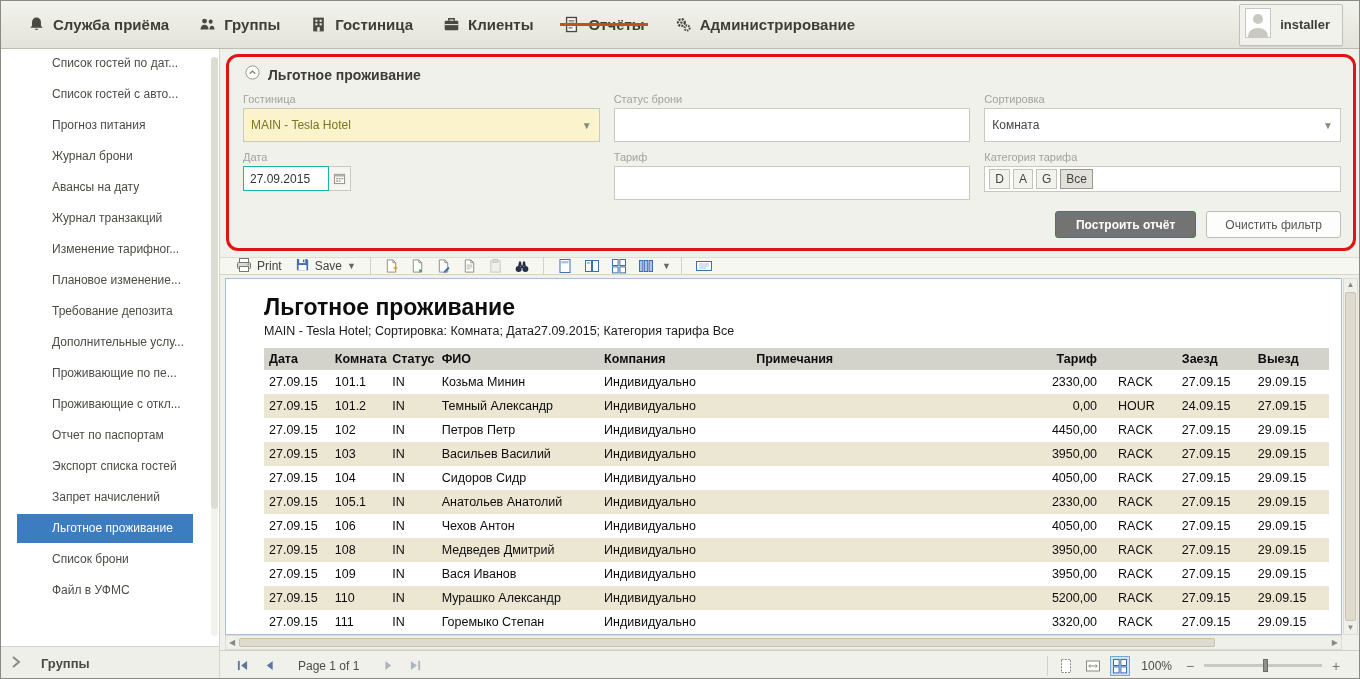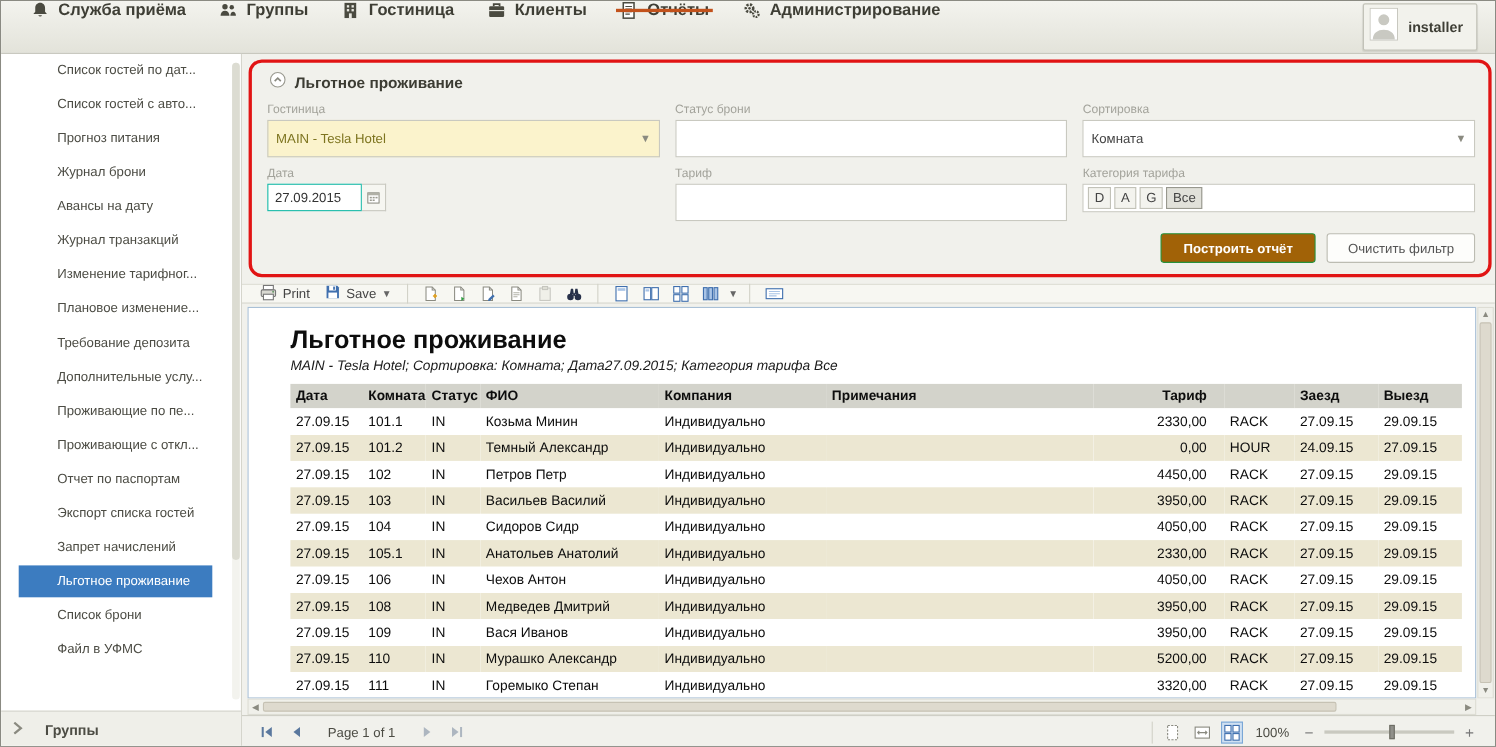--- a/index.html
+++ b/index.html
@@ -1,21 +1,21 @@
 <!DOCTYPE html>
 <html><head>
 <meta charset="utf-8">
 <style>
   * { margin:0; padding:0; box-sizing:border-box; }
   html,body { background:#9a9a92; }
   body { font-family:"Liberation Sans","DejaVu Sans",sans-serif; }
   .app { width:1360px; height:679px; background:#fff; position:relative; overflow:hidden; border:1px solid #8a8a82; }
 
   
-  .topbar { height:48px; background:linear-gradient(#f3f3ee,#e3e3da); border-bottom:1px solid #bdbdb2; display:flex; align-items:flex-start; padding-left:12px; }
+  .topbar { height:48px; background:linear-gradient(#f3f3ee,#e3e3da); border-bottom:1px solid #bdbdb2; display:flex; align-items:center; padding-left:12px; }
   .nav-tab { display:flex; align-items:center; gap:8px; padding:0 15px; font-size:15px; font-weight:bold; color:#3e3e35; cursor:pointer; position:relative; white-space:nowrap; }
   .nav-tab .nav-icon { display:flex; color:#4a4a40; }
   .nav-tab.active::after { content:""; position:absolute; left:12px; right:12px; bottom:7px; height:3px; background:#c2521c; }
   .userbox { margin-left:auto; align-self:center; margin-right:16px; display:flex; align-items:center; gap:9px; border:1px solid #c2c2b8; background:#f2f2ec; padding:3px 12px 3px 5px; border-radius:2px; box-shadow:0 1px 1px rgba(0,0,0,.08); cursor:pointer; }
   .userbox .uname { font-size:13px; font-weight:bold; color:#3e3e35; }
 
   
   .bodywrap { display:flex; height:631px; }
 
   
@@ -41,42 +41,42 @@
   .select .arrow { color:#8a8a80; font-size:10px; }
   .select.hotel { background:#fbf3cc; color:#7d741f; }
   .daterow { display:flex; align-items:stretch; }
   .daterow input { width:86px; height:25px; border:1px solid #14b8a6; font-size:12px; padding:0 6px; font-family:inherit; color:#333; }
   .cal-btn { width:22px; border:1px solid #c9c9c0; border-left:none; background:#f6f6f1; display:flex; align-items:center; justify-content:center; cursor:pointer; }
   .cat-box { height:26px; border:1px solid #c9c9c0; background:#fff; display:flex; align-items:center; gap:3px; padding:0 4px; }
   .cat-btn { height:20px; min-width:20px; padding:0 5px; font-size:12px; font-family:inherit; border:1px solid #c2c2b8; background:#f3f3ee; color:#444; cursor:pointer; }
   .cat-btn.selected { background:#e1e1da; border-color:#98988e; }
   .filter-actions { display:flex; justify-content:flex-end; gap:10px; margin-top:11px; }
   .btn { height:27px; font-size:12px; font-family:inherit; border-radius:3px; cursor:pointer; }
-  .btn-green { background:#a16207; border:1px solid #27913a; color:#fff; font-weight:bold; padding:0 20px; }
+  .btn-green { background:#737373; border:1px solid #27913a; color:#fff; font-weight:bold; padding:0 20px; }
   .btn-white { background:#fdfdfb; border:1px solid #bcbcb2; color:#555; padding:0 18px; }
 
   
   .toolbar { height:18px; margin-top:6px; background:#f7f7f2; border-top:1px solid #ddddd4; border-bottom:1px solid #d5d5cc; display:flex; align-items:center; gap:5px; padding-left:12px; }
   .tb-btn { display:flex; align-items:center; gap:5px; font-size:12px; color:#444; padding:2px 4px; cursor:pointer; }
   .tb-ico { display:flex; align-items:center; cursor:pointer; padding:1px 3px; }
   .tb-sep { width:1px; height:18px; background:#d2d2c8; margin:0 5px; }
   .caret { font-size:9px; color:#666; }
 
   
   .viewport { flex:1; position:relative; padding:3px 17px 0 5px; overflow:hidden; }
   .report-page { background:#fff; border:1px solid #a9c0d6; height:100%; overflow:hidden; }
   .vscroll { position:absolute; right:1px; top:3px; bottom:0; width:15px; background:#f0f0ea; border:1px solid #ddddd4; display:flex; flex-direction:column; align-items:center; padding:2px 0; color:#8a8a80; font-size:8px; }
   .vscroll .vthumb { width:11px; flex:1; margin:3px 0; background:#dedace; border:1px solid #c6c2b4; border-radius:2px; }
   .hscroll { height:15px; margin:0 17px 0 5px; background:#f0f0ea; border:1px solid #ddddd4; display:flex; align-items:center; color:#8a8a80; font-size:8px; padding:0 3px; }
   .hscroll .hthumb { height:9px; width:88%; margin:0 4px; background:#dedace; border:1px solid #c6c2b4; border-radius:2px; }
   .sb-arrow { cursor:pointer; line-height:1; }
 
   
   .report-title { font-size:23px; font-weight:bold; color:#0d0d0d; margin:15px 0 3px 38px; }
-  .report-subtitle { font-style:italic; font-size:12.5px; color:#1a1a1a; margin:0 0 10px 38px; }
+  .report-subtitle { font-size:12.5px; color:#1a1a1a; margin:0 0 10px 38px; }
   table.report { border-collapse:collapse; table-layout:fixed; width:calc(100% - 50px); margin-left:38px; font-size:12.5px; }
   table.report th { background:#d3d3cb; font-weight:bold; text-align:left; padding:4px 5px; color:#0d0d0d; white-space:nowrap; }
   table.report td { padding:5px 5px; color:#0d0d0d; white-space:nowrap; overflow:hidden; }
   table.report tr.alt { background:#ece7d2; }
   table.report .num { text-align:right; padding-right:16px; }
 
   
   .bottombar { height:30px; border-top:1px solid #cfcfc6; background:#f1f1ec; display:flex; align-items:center; font-size:12px; color:#555; }
   .pager { display:flex; align-items:center; gap:3px; padding-left:10px; }
   .pg { width:24px; height:20px; display:flex; align-items:center; justify-content:center; cursor:pointer; }

